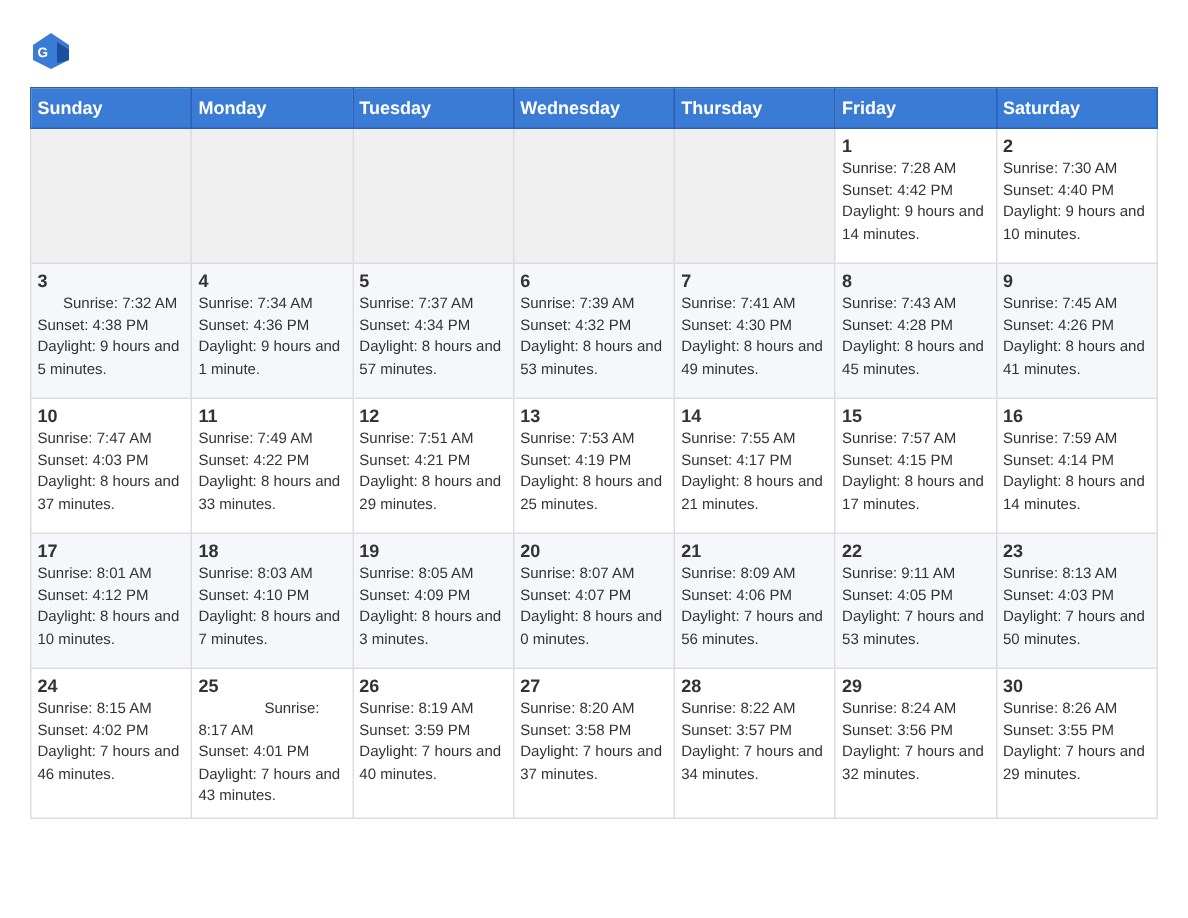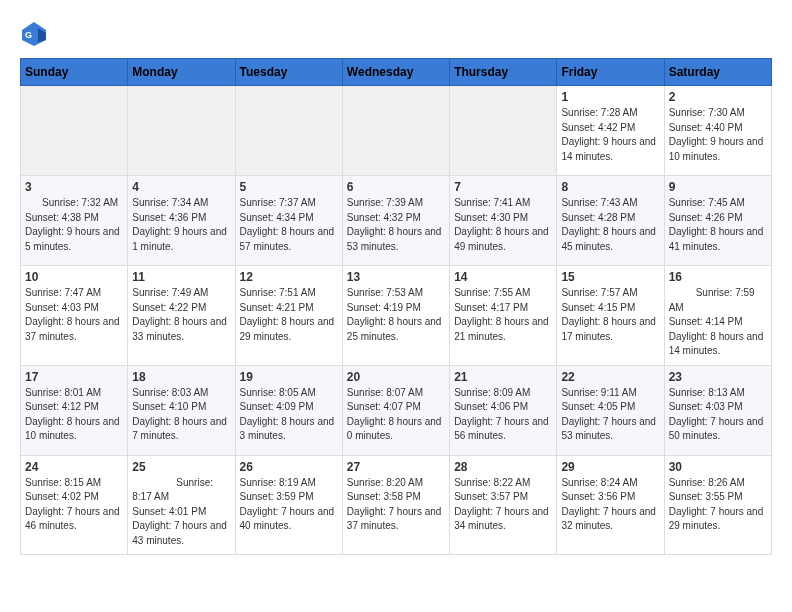--- a/index.html
+++ b/index.html
@@ -52,21 +52,21 @@
       font-size: 14px;
       color: #555;
     }
     table {
       width: 100%;
       border-collapse: collapse;
       table-layout: fixed;
     }
     thead tr th {
       background: #3a7bd5;
-      color: #000000;
+      color: #ffffff;
       font-size: 12px;
       font-weight: bold;
       padding: 6px 4px;
       text-align: left;
       border: 1px solid #2a60b5;
     }
     tbody tr td {
       vertical-align: top;
       font-size: 10.5px;
       color: #333;
@@ -175,21 +175,21 @@
 Daylight: 8 hours and 29 minutes.</span></td>
         <td><span class="day-number">13</span><span class="day-detail" style="white-space: pre-line;">Sunrise: 7:53 AM
 Sunset: 4:19 PM
 Daylight: 8 hours and 25 minutes.</span></td>
         <td><span class="day-number">14</span><span class="day-detail" style="white-space: pre-line; margin-top: 28px;">Sunrise: 7:55 AM
 Sunset: 4:17 PM
 Daylight: 8 hours and 21 minutes.</span></td>
         <td><span class="day-number">15</span><span class="day-detail" style="white-space: pre-line;">Sunrise: 7:57 AM
 Sunset: 4:15 PM
 Daylight: 8 hours and 17 minutes.</span></td>
-        <td><span class="day-number">16</span><span class="day-detail" style="white-space: pre-line; margin-left: 27px;">Sunrise: 7:59 AM
+        <td><span class="day-number">16</span><span class="day-detail" style="white-space: pre-line;">Sunrise: 7:59 AM
 Sunset: 4:14 PM
 Daylight: 8 hours and 14 minutes.</span></td>
       </tr>
       <tr>
         <td><span class="day-number">17</span><span class="day-detail" style="white-space: pre-line;">Sunrise: 8:01 AM
 Sunset: 4:12 PM
 Daylight: 8 hours and 10 minutes.</span></td>
         <td><span class="day-number">18</span><span class="day-detail" style="white-space: pre-line;">Sunrise: 8:03 AM
 Sunset: 4:10 PM
 Daylight: 8 hours and 7 minutes.</span></td>

